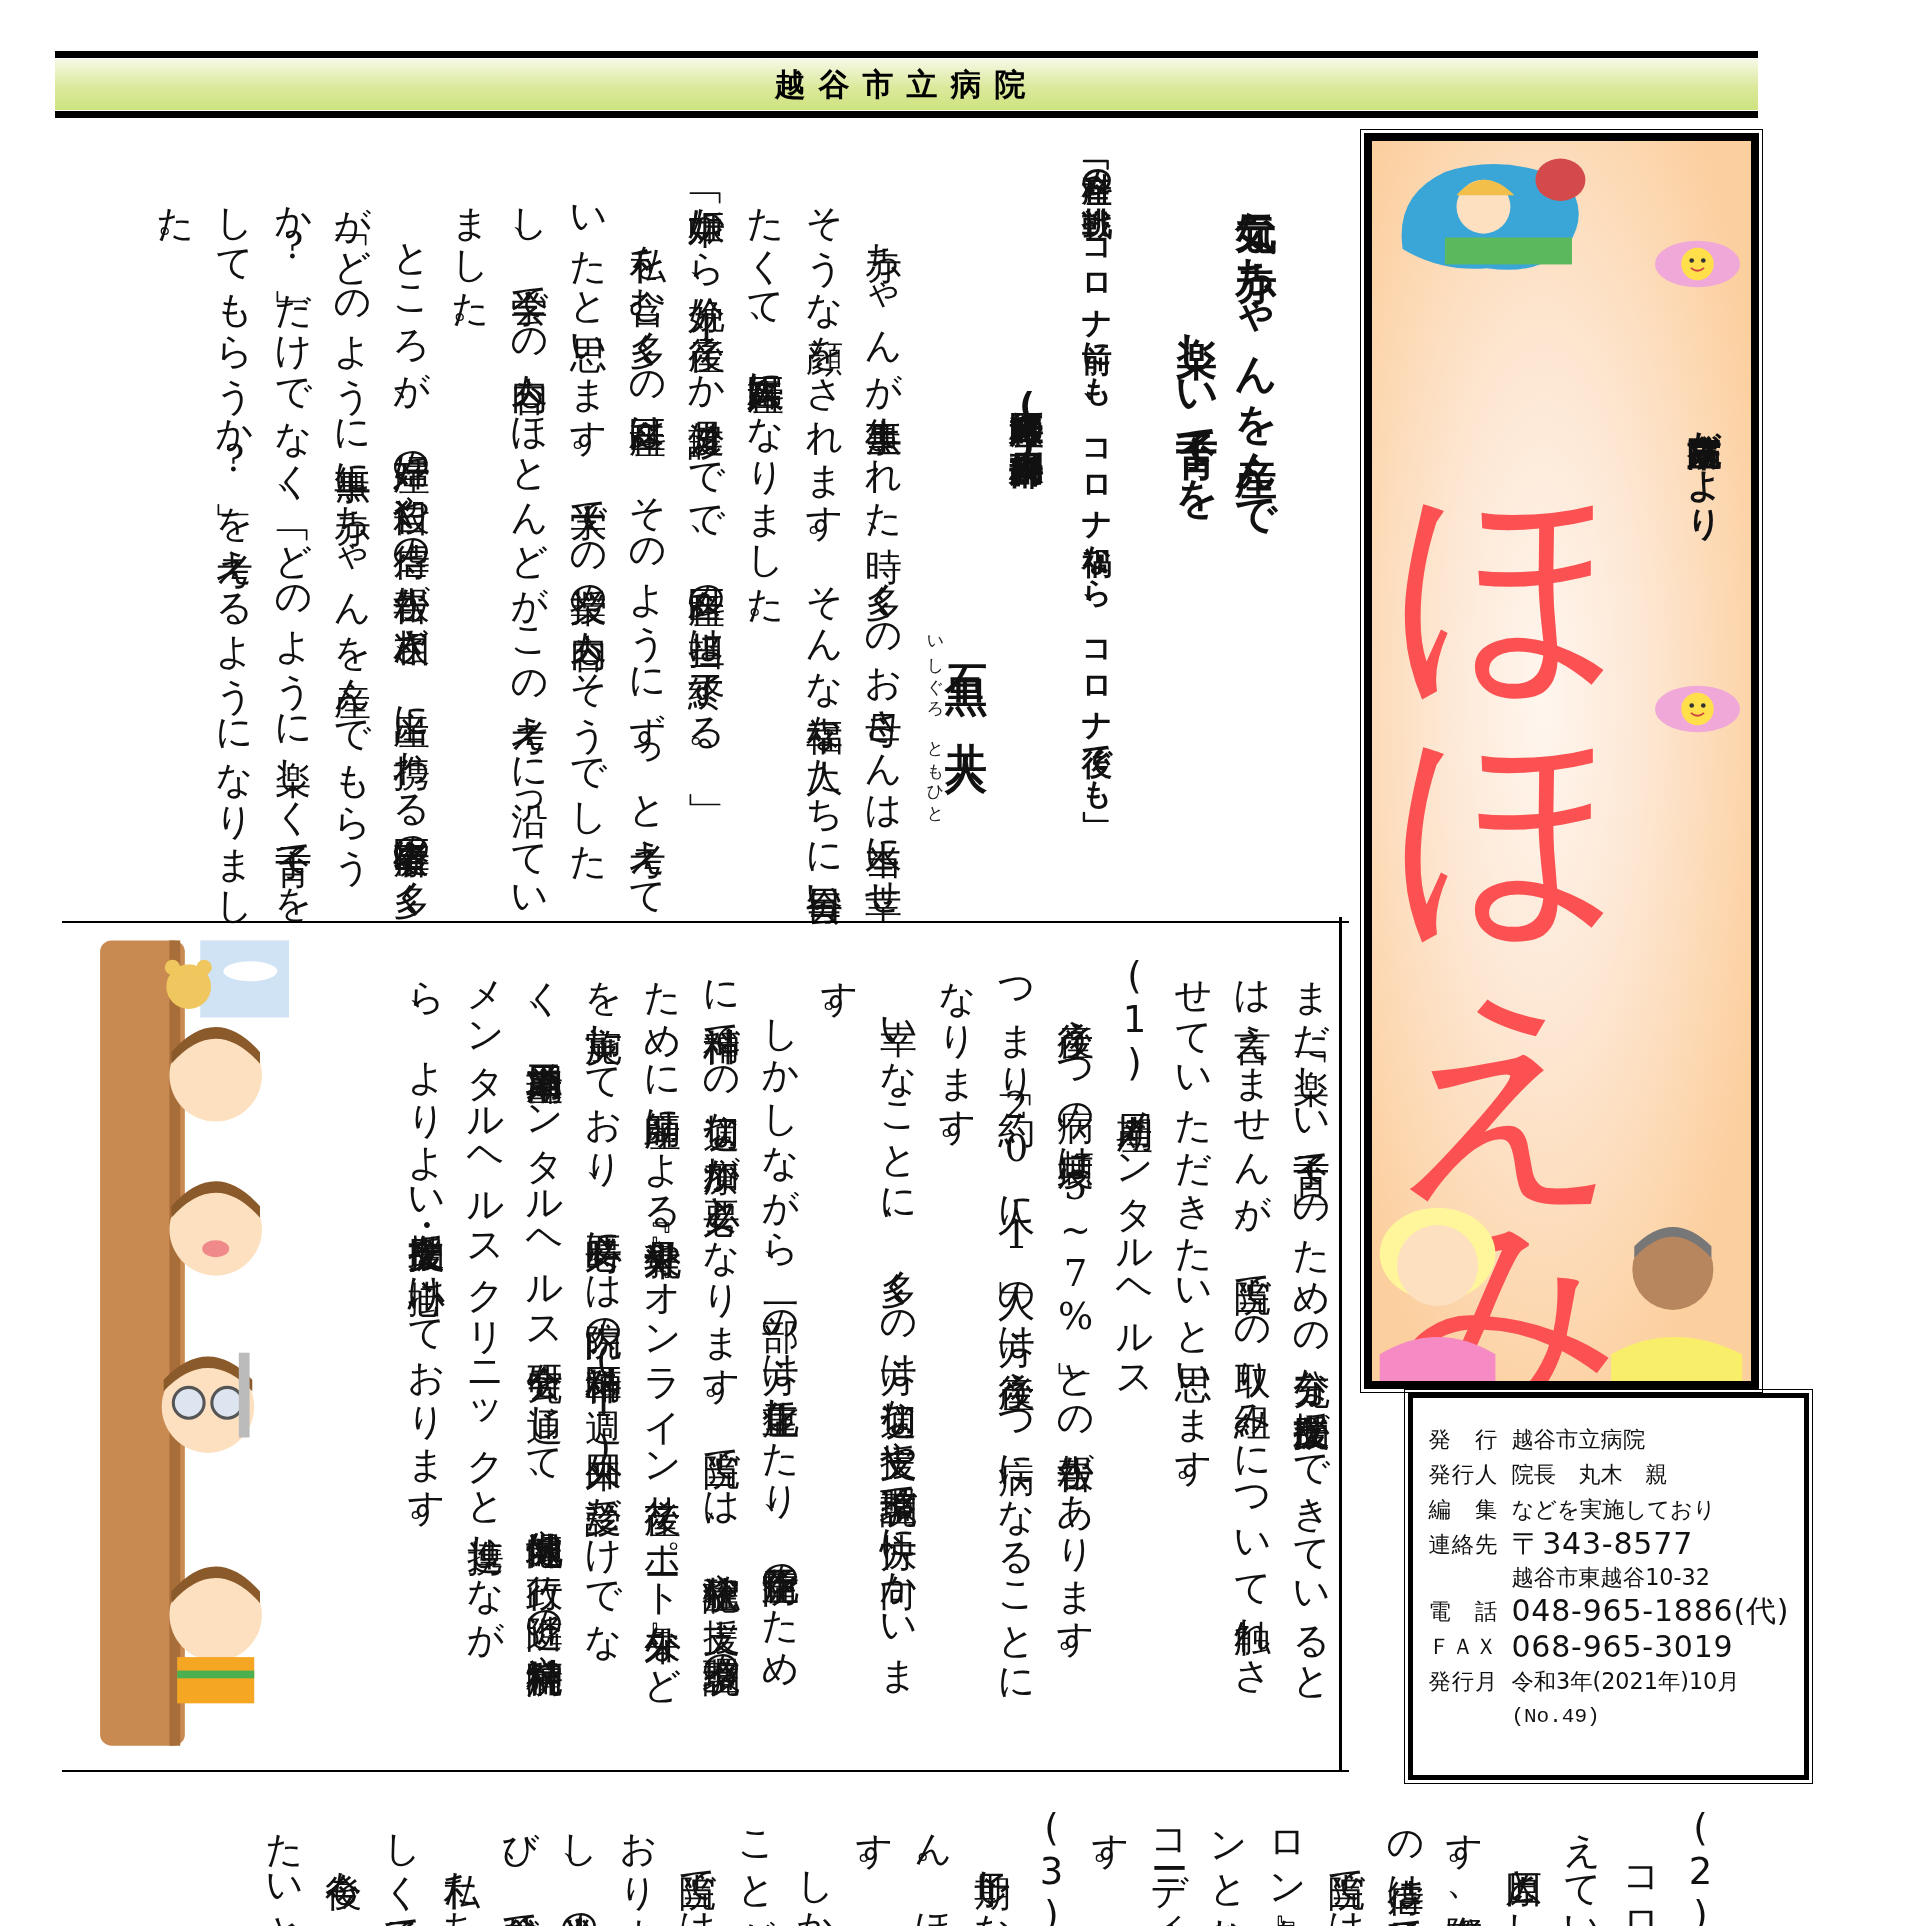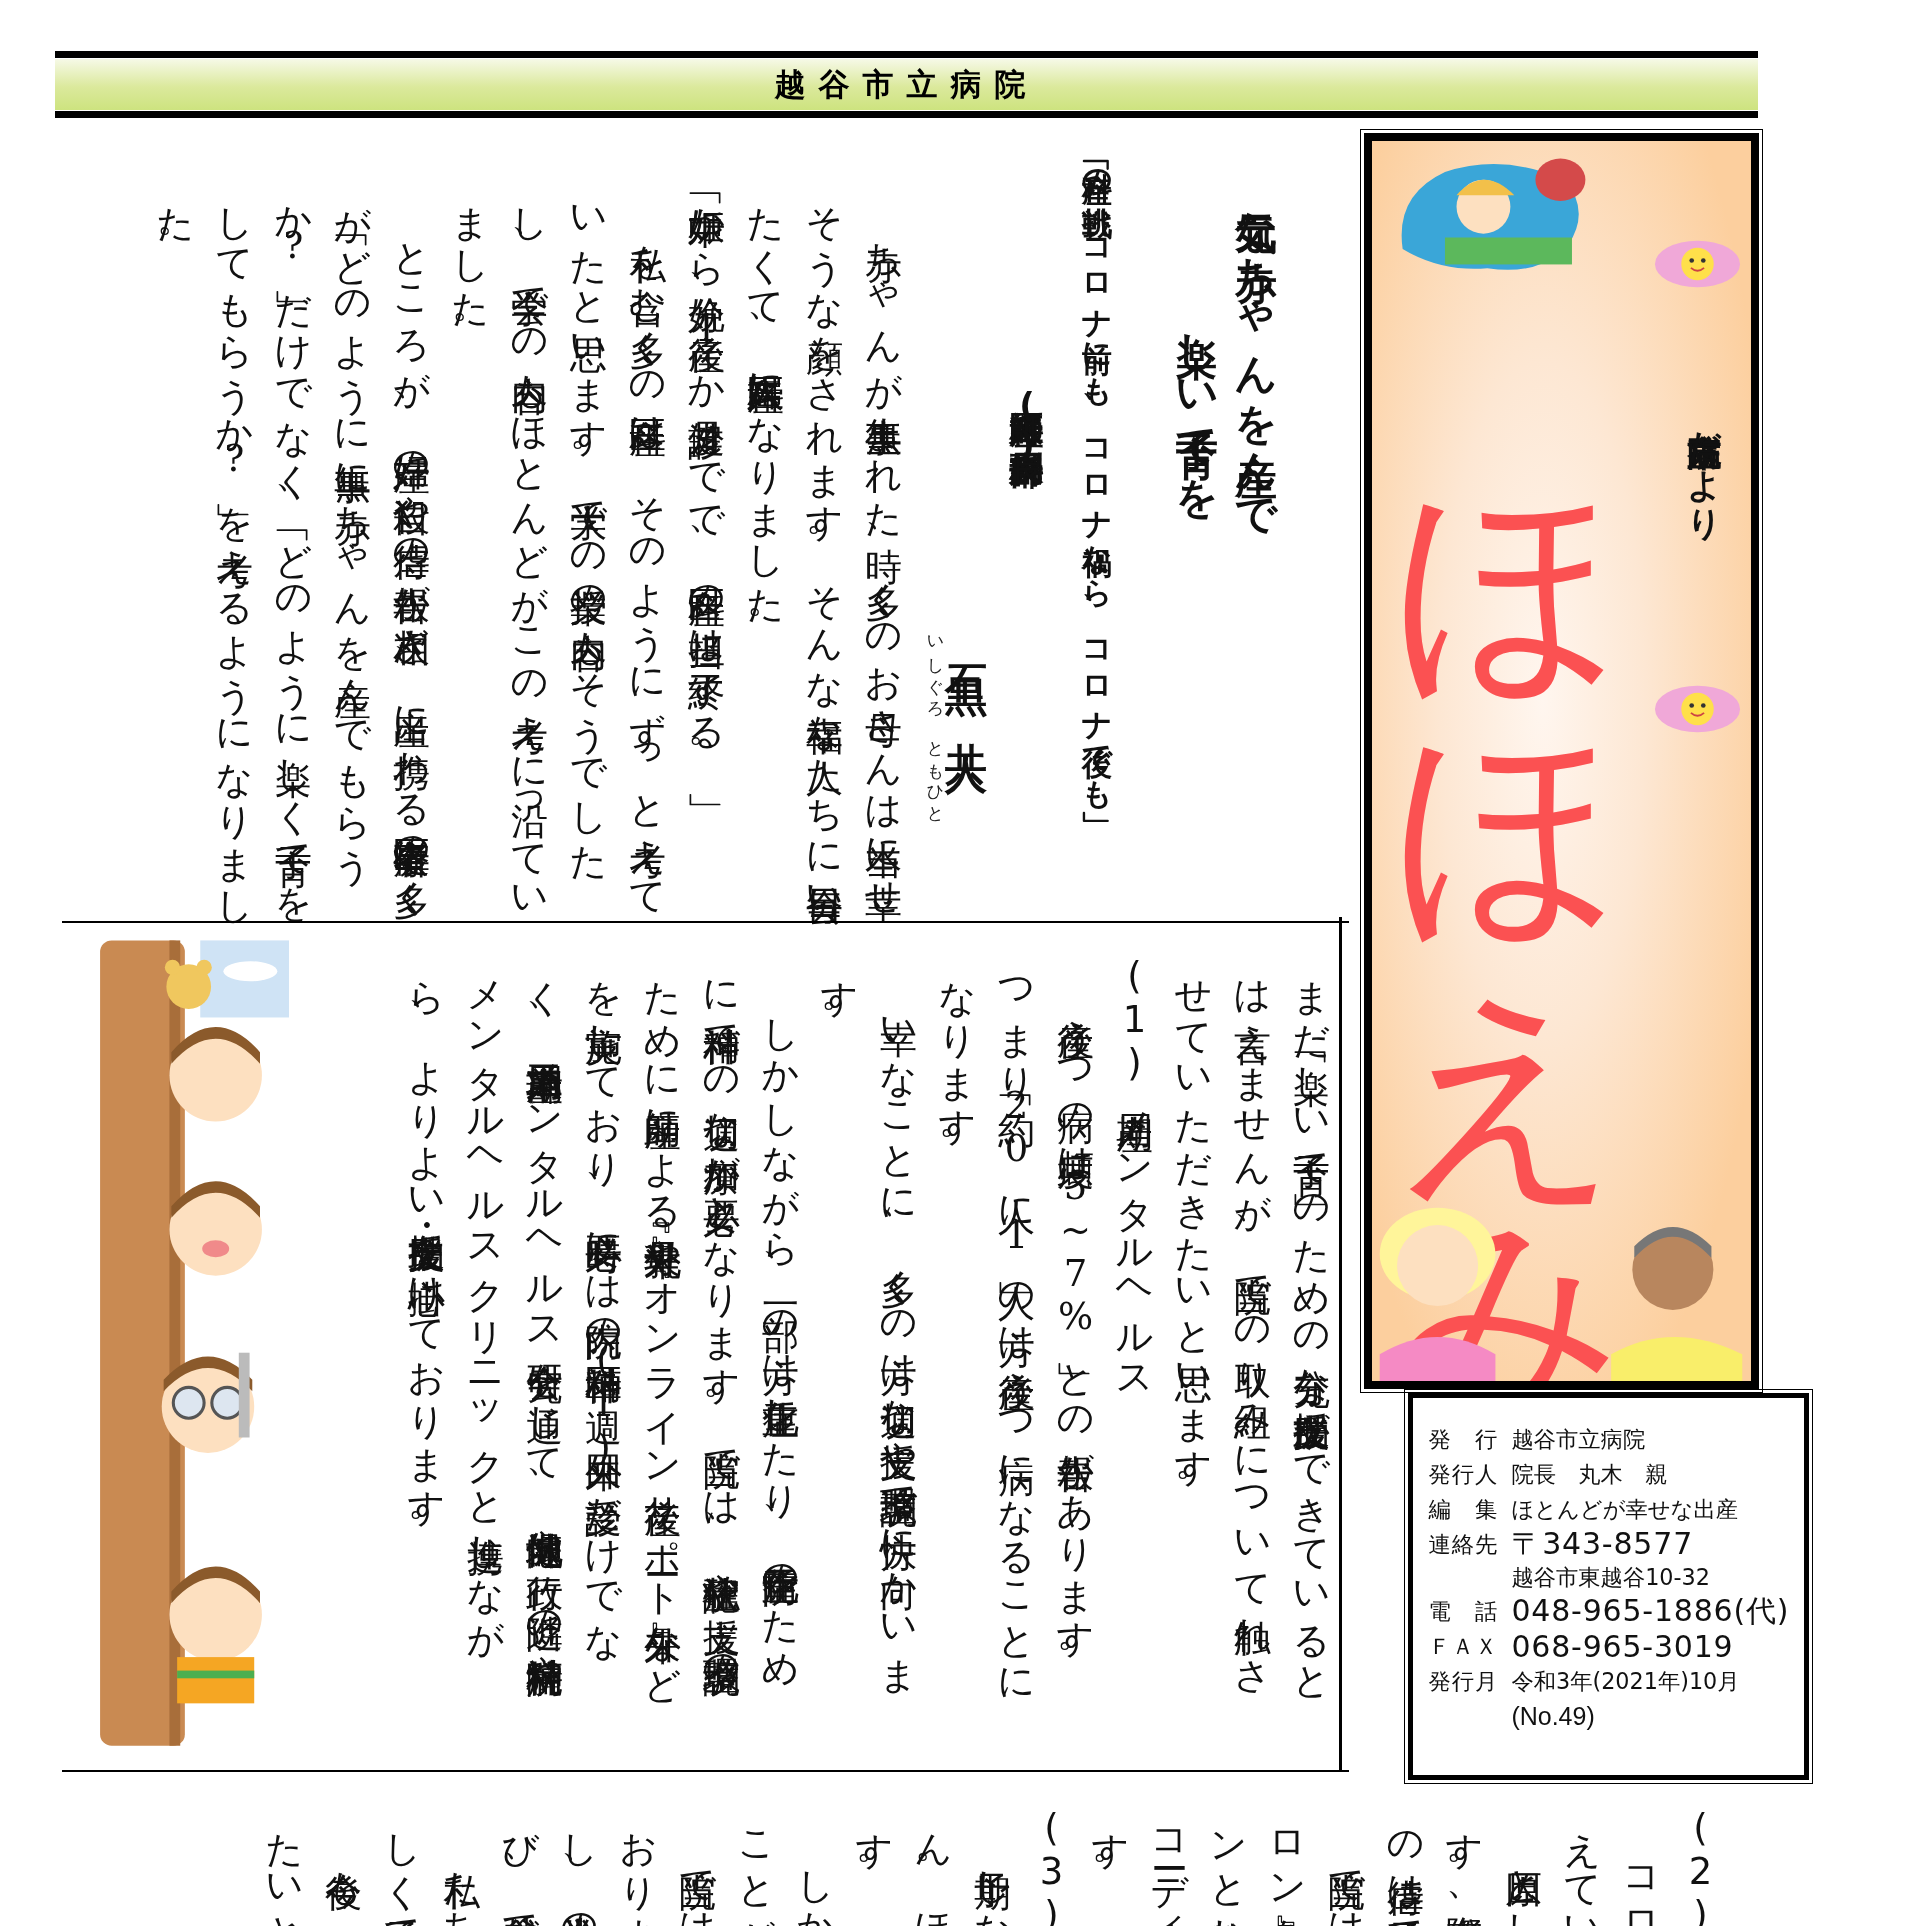--- a/index.html
+++ b/index.html
@@ -60,21 +60,21 @@
 
   
   #info { position:absolute; left:1408px; top:1393px; width:401px; height:387px;
           border:5.4px solid #000; outline:1.5px solid #000; outline-offset:3.1px; box-sizing:border-box;
           padding:24px 11.6px 0 15.4px; font-family:"DejaVu Sans","Liberation Sans",sans-serif; font-size:22.3px; }
   #info .row { display:flex; height:35px; align-items:center; }
   #info .row.tall { height:32px;text-align:center; }
   #info .lbl { width:69px; text-align-last:justify; margin-right:14px; }
   #info .val { white-space:nowrap; }
   #info .val.big { font-size:30px; letter-spacing:0.8px; }
-  #info .val.no { font-family:Liberation Sans, sans-serif; font-size:25px; }
+  #info .val.no { font-family:Liberation Mono, monospace; font-size:21px; }
 
   
   #bottom { right:181px; top:1807px; height:751px; }
 </style>
 </head>
 <body>
 
 <div id="hdr">
   <div class="rule top"></div>
   <div class="band">
@@ -184,21 +184,21 @@
   <div class="row">
     <span class="lbl">発　行</span>
     <span class="val">越谷市立病院</span>
   </div>
   <div class="row">
     <span class="lbl">発行人</span>
     <span class="val">院長　丸木　親</span>
   </div>
   <div class="row">
     <span class="lbl">編　集</span>
-    <span class="val">ほとんどが幸せな出産</span>
+    <span class="val">などを実施しており</span>
   </div>
   <div class="row">
     <span class="lbl">連絡先</span>
     <span class="val big">〒343-8577</span>
   </div>
   <div class="row tall">
     <span class="lbl"></span>
     <span class="val">越谷市東越谷10-32</span>
   </div>
   <div class="row">

